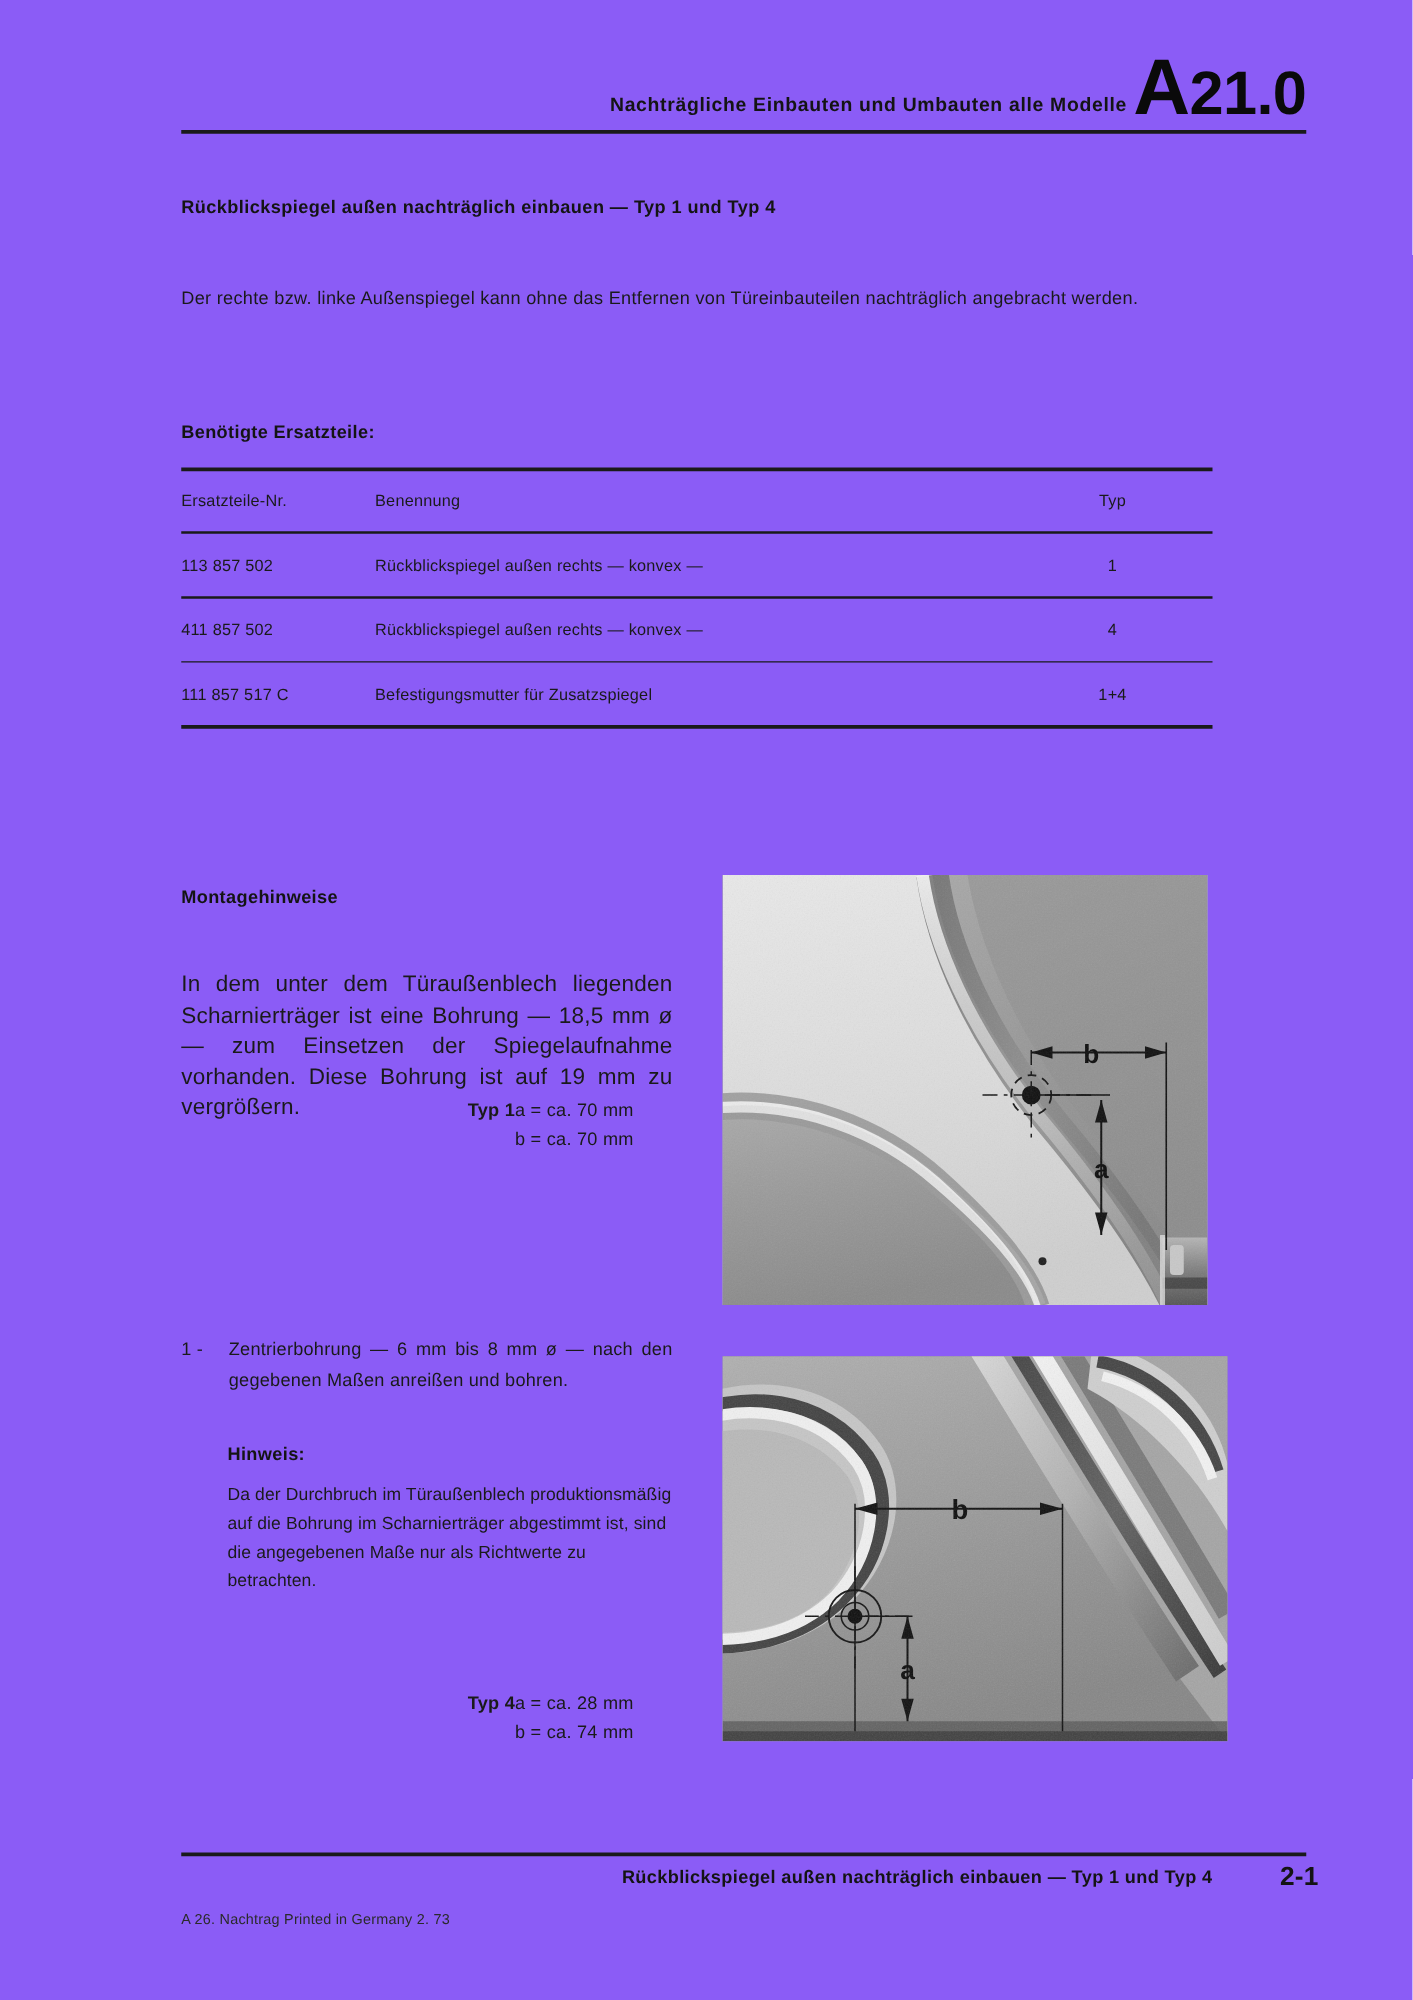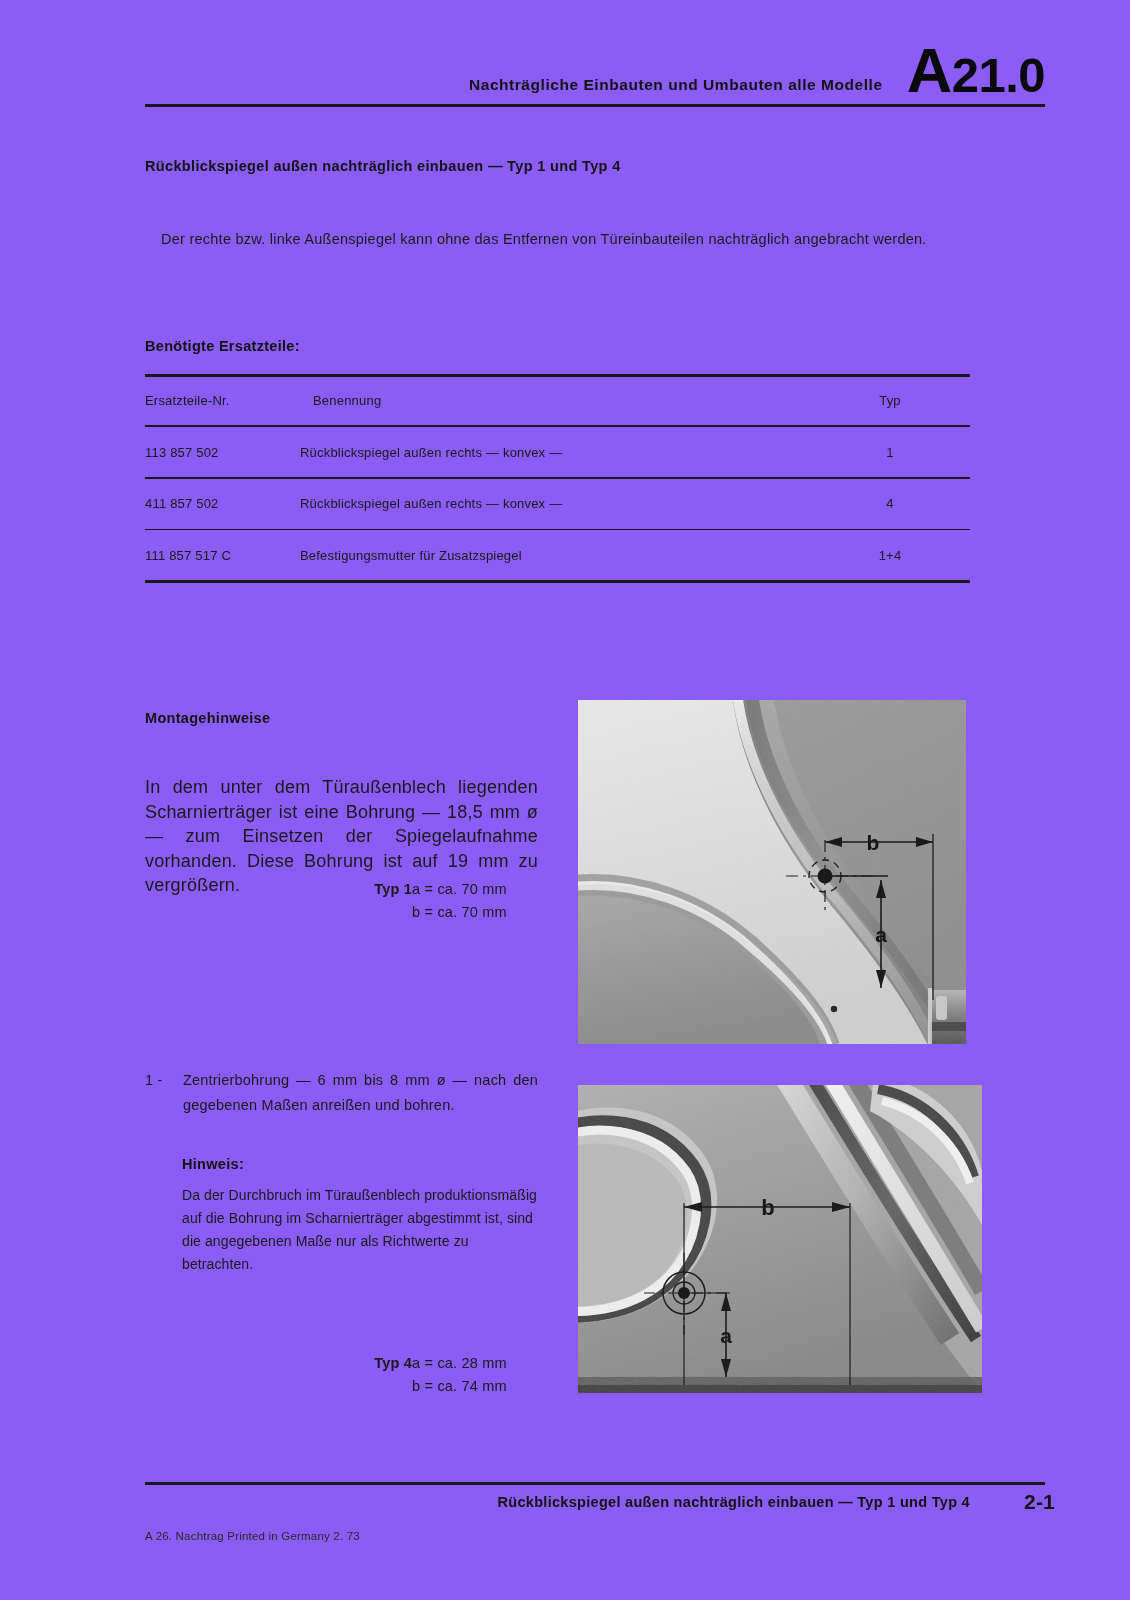--- a/index.html
+++ b/index.html
@@ -32,21 +32,21 @@
   }
   .header-title {
     font-size: 15.5px;
     font-weight: bold;
     letter-spacing: 0.55px;
     color: #141414;
     padding-bottom: 6px;
     white-space: nowrap;
   }
   .header-code {
-    margin-left: 24px;
+    margin-left: 5px;
     font-size: 49px;
     font-weight: bold;
     letter-spacing: -0.5px;
     line-height: 0.92;
     color: #0a0a0a;
     white-space: nowrap;
   }
   .header-code .big-a { font-size: 63px; }
 
   .rule {
@@ -71,21 +71,20 @@
   }
   .intro {
     position: absolute;
     left: 145px;
     top: 226px;
     width: 830px;
     font-size: 14.5px;
     line-height: 26px;
     letter-spacing: 0.25px;
     color: #1a1a1a;
-    margin-left: 16px;
   }
 
   .section-heading {
     position: absolute;
     font-size: 14.5px;
     font-weight: bold;
     letter-spacing: 0.3px;
     color: #141414;
   }
   .heading-parts { left: 145px; top: 338px; }
@@ -101,21 +100,21 @@
   .tbl-rule.thick { height: 2.5px; }
   .tbl-rule.thin  { height: 1.6px; }
   .tbl-row {
     display: flex;
     align-items: center;
     height: 50px;
     font-size: 13px;
     letter-spacing: 0.2px;
     color: #1a1a1a;
   }
-  .tbl-row.head { height: 48px; gap: 13px; }
+  .tbl-row.head { height: 48px; }
   .col-nr    { width: 155px; flex: 0 0 155px; }
   .col-name  { flex: 1 1 auto; }
   .col-typ   { width: 160px; flex: 0 0 160px; text-align: center; }
   .tbl-row.head .col-typ { text-align: center; }
 
   
   .heading-montage { left: 145px; top: 710px; }
 
   .montage-text {
     position: absolute;

